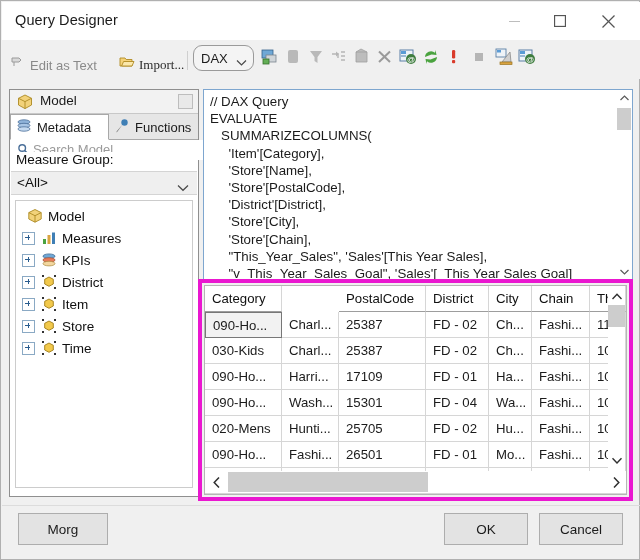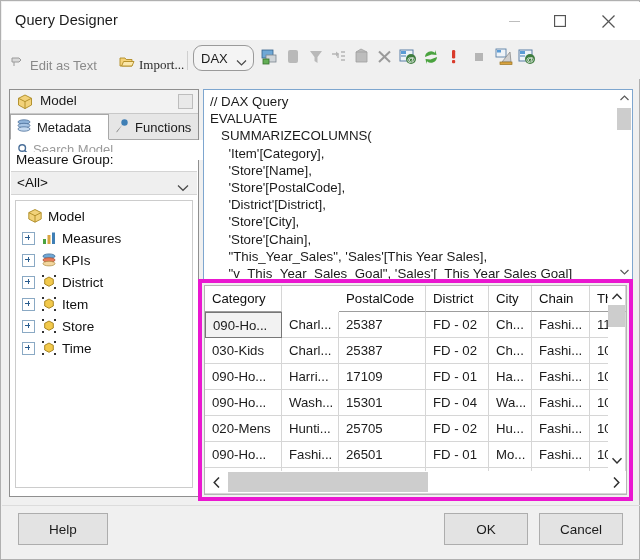--- a/index.html
+++ b/index.html
@@ -617,17 +617,17 @@
         <svg width="7" height="11">
             <polyline points="1,0.5 5.8,5.5 1,10.5" fill="none" stroke="#303030" stroke-width="1.5"></polyline>
           </svg>
       </div>
     </div>
   </div>
 
   <div class="hl-box"></div>
 
   <div class="footer-sep"></div>
-  <div class="btn" id="btn-help">Help</div>
+  <div class="btn" id="btn-help">Morg</div>
   <div class="btn" id="btn-ok">OK</div>
   <div class="btn" id="btn-cancel">Cancel</div>
 
 </div>
 
 </body></html>

